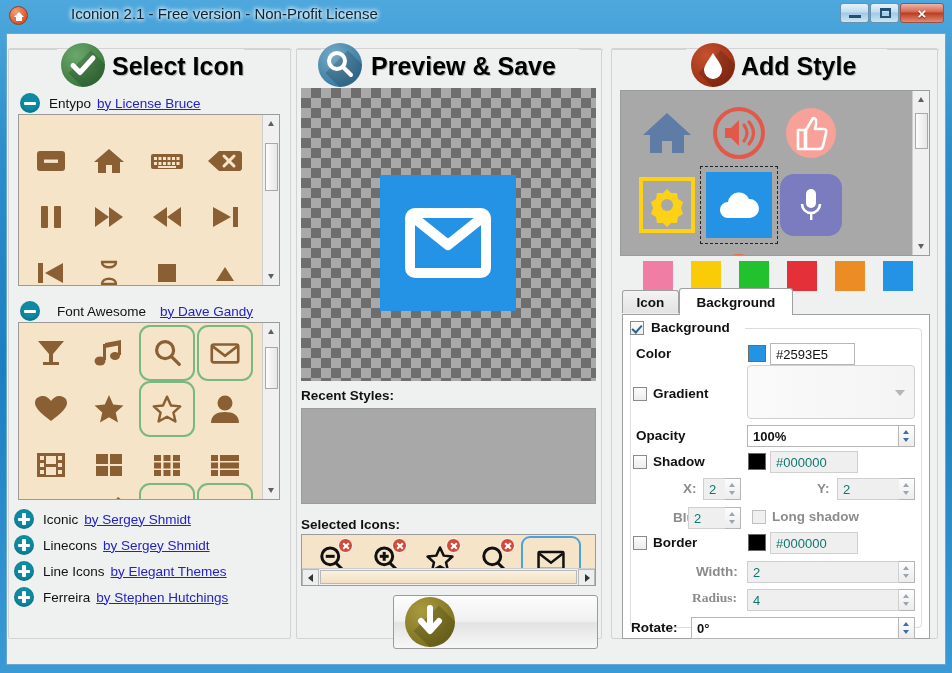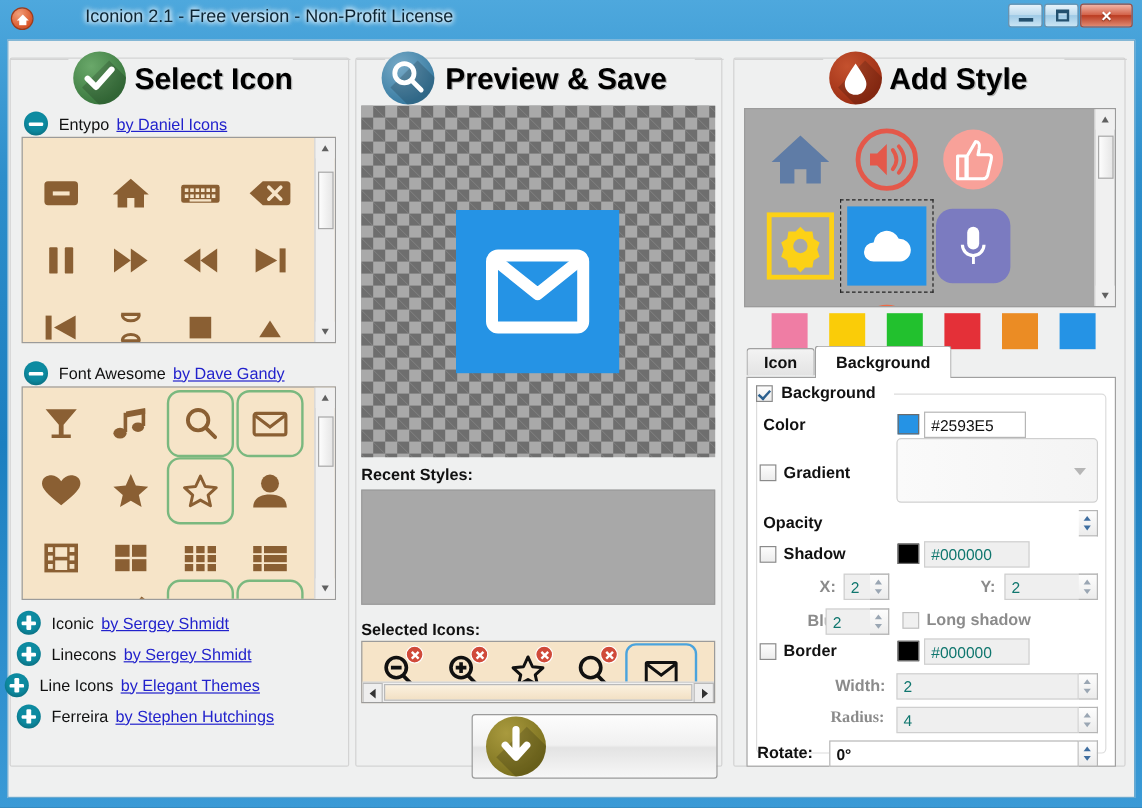--- a/index.html
+++ b/index.html
@@ -181,21 +181,21 @@
       <path d="M12 22.5 L19 29.5 L32 15" stroke="#fff" stroke-width="5" fill="none" stroke-linecap="round" stroke-linejoin="round"></path>
     </svg>
   </div>
   <div class="panel-title" style="left:112px;top:52px;">Select Icon</div>
 
   <div class="font-row" style="left:20px;top:92px;">
     <div class="pm">
         <div class="h"></div>
       </div>
     <div class="fname">Entypo</div>
-    <div class="fauth">by Daniel Icons</div>
+    <div class="fauth">by License Bruce</div>
   </div>
 
   <div class="grid-box" style="left:18px;top:114px;width:262px;height:172px;">
 
     <div class="gcell" style="left:4px;top:-38px;">
         <svg width="36" height="36" viewBox="0 0 36 36">
           <rect class="gl" x="6" y="10" width="24" height="18" rx="2"></rect>
         </svg>
       </div>
     <div class="gcell" style="left:62px;top:-38px;">
@@ -306,21 +306,21 @@
       <div class="ar up" style="top:0;">
           <i></i>
         </div>
       <div class="ar dn" style="bottom:0;">
           <i></i>
         </div>
       <div class="th" style="top:28px;height:48px;"></div>
     </div>
   </div>
 
-  <div class="font-row" style="left:20px;top:300px;">
+  <div class="font-row" style="left:20px;top:300px;gap:8px;">
     <div class="pm">
         <div class="h"></div>
       </div>
     <div class="fname">Font Awesome</div>
     <div class="fauth">by Dave Gandy</div>
   </div>
 
   <div class="grid-box" style="left:18px;top:322px;width:262px;height:178px;">
 
     <div class="gcell" style="left:4px;top:2px;">
@@ -469,21 +469,21 @@
     <div class="fauth">by Sergey Shmidt</div>
   </div>
   <div class="font-row" style="left:14px;top:534px;">
     <div class="pm">
         <div class="h"></div>
         <div class="v"></div>
       </div>
     <div class="fname">Linecons</div>
     <div class="fauth">by Sergey Shmidt</div>
   </div>
-  <div class="font-row" style="left:4px;top:560px;">
+  <div class="font-row" style="left:14px;top:560px;">
     <div class="pm">
         <div class="h"></div>
         <div class="v"></div>
       </div>
     <div class="fname">Line Icons</div>
     <div class="fauth">by Elegant Themes</div>
   </div>
   <div class="font-row" style="left:14px;top:586px;">
     <div class="pm">
         <div class="h"></div>
@@ -684,20 +684,21 @@
   <div class="colorsw" style="left:748px;top:345px;background:#2593E5;"></div>
   <div class="inp" style="left:770px;top:343px;width:85px;height:22px;">#2593E5</div>
 
   <div class="cb" style="left:633px;top:387px;"></div>
   <div class="flabel" style="left:653px;top:386px;">Gradient</div>
   <div class="gradbox" style="left:747px;top:365px;width:168px;height:54px;">
     <div class="caret"></div>
     </div>
 
   <div class="flabel" style="left:636px;top:428px;">Opacity</div>
+  <div class="inp" style="left:747px;top:425px;width:152px;height:22px;font-weight:bold;">100%</div>
   <div class="spin" style="left:899px;top:425px;height:22px;">
       <i class="u"></i>
       <i class="d"></i>
     </div>
 
   <div class="cb" style="left:633px;top:455px;"></div>
   <div class="flabel" style="left:653px;top:454px;">Shadow</div>
   <div class="colorsw" style="left:748px;top:453px;background:#000000;"></div>
   <div class="inp dis" style="left:770px;top:451px;width:88px;height:22px;">#000000</div>
 

